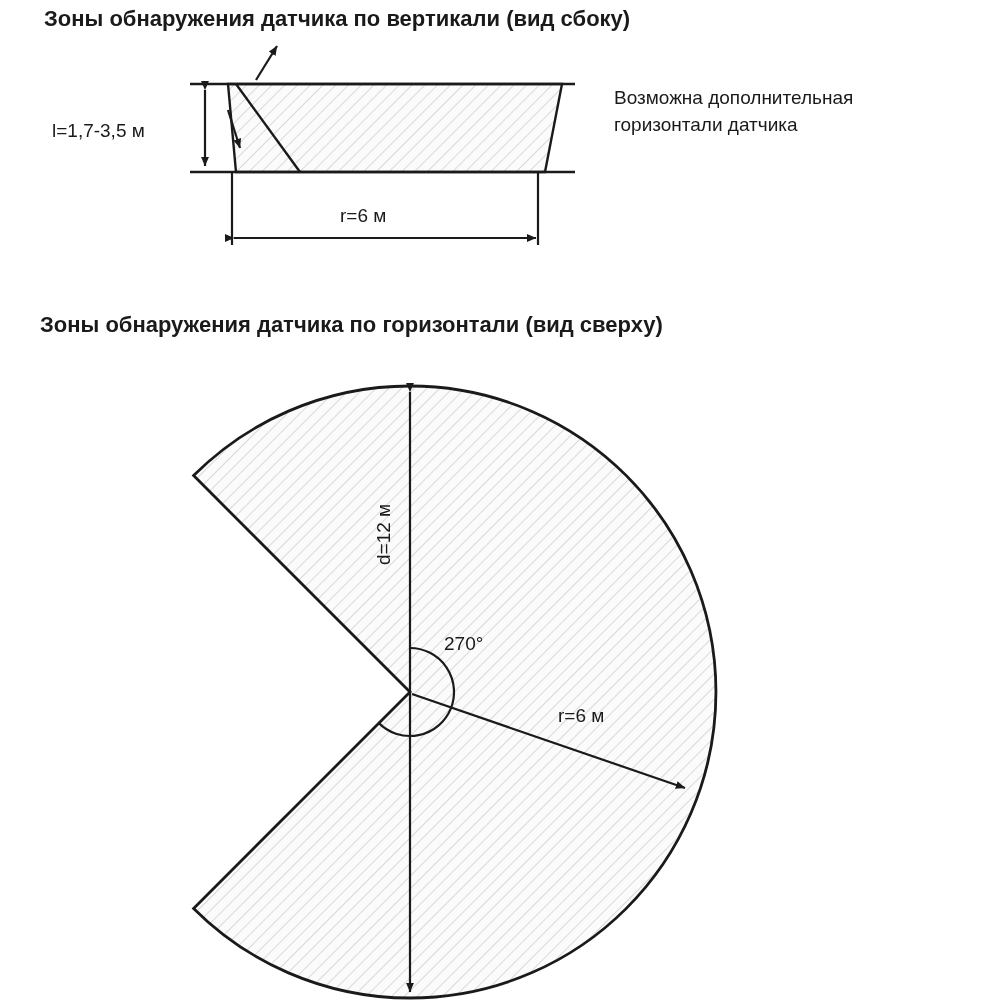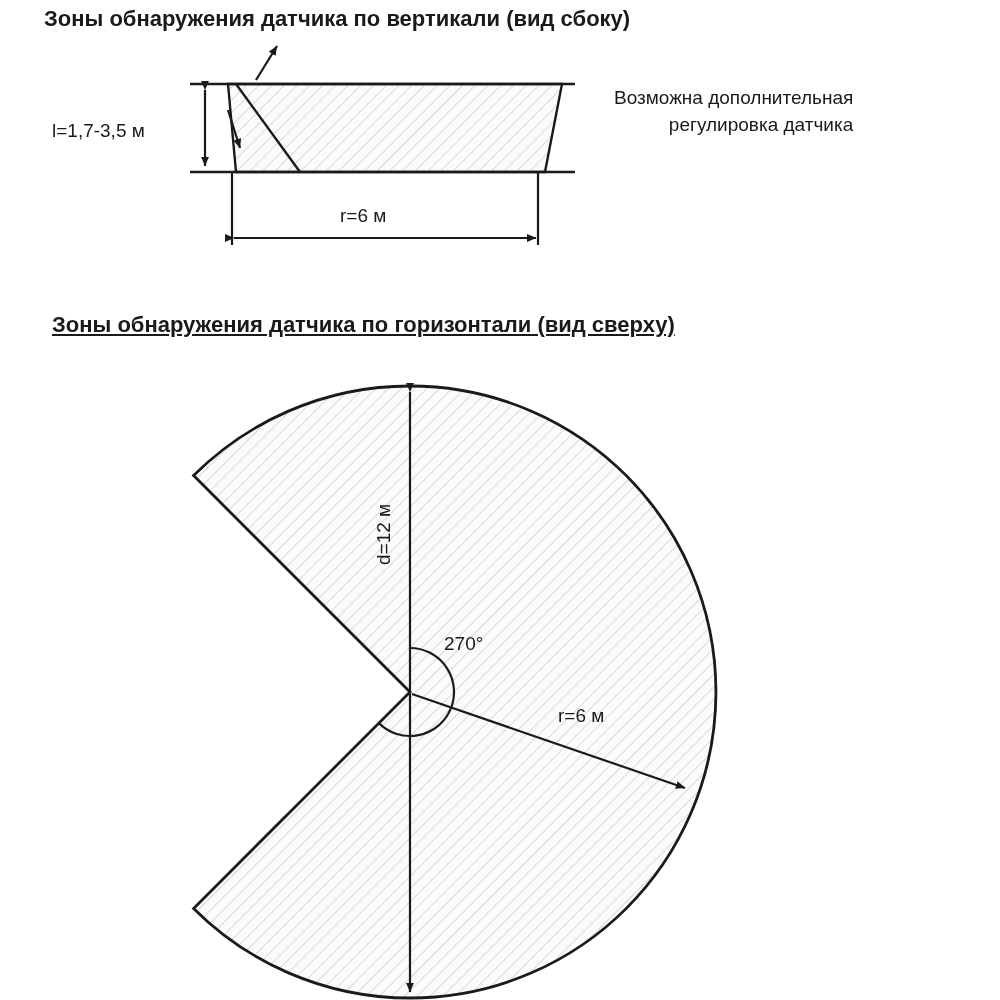--- a/index.html
+++ b/index.html
@@ -22,31 +22,30 @@
     padding-left: 30px;
   }
   .title {
     position: absolute;
     font-weight: bold;
     font-size: 22px;
     color: #1a1a1a;
     white-space: nowrap;
   }
   #title-vertical { left: 44px; top: 6px; }
-  #title-horizontal { left: 52px; top: 312px; text-decoration: underline; }
+  #title-horizontal { left: 40px; top: 312px; }
 
   .note {
     position: absolute;
     left: 614px;
     top: 84px;
     font-size: 19px;
     line-height: 27px;
     color: #1a1a1a;
     white-space: nowrap;
-    text-align: right;
   }
   .svg-layer {
     position: absolute;
     left: 0;
     top: 0;
   }
   .lbl {
     font-family: "Liberation Sans", sans-serif;
     font-size: 19px;
     fill: #1a1a1a;
@@ -56,21 +55,21 @@
 <body>
 
 <div class="page">
 
   <div class="title" id="title-vertical">Зоны обнаружения датчика по вертикали (вид сбоку)</div>
 
   <div class="title" id="title-horizontal">Зоны обнаружения датчика по горизонтали (вид сверху)</div>
 
   <div class="note">
     <div>Возможна дополнительная</div>
-    <div>регулировка датчика</div>
+    <div>горизонтали датчика</div>
   </div>
 
   <svg class="svg-layer" width="1000" height="1000" viewBox="0 0 1000 1000">
     <defs>
       <pattern id="hatch" width="9" height="9" patternUnits="userSpaceOnUse" patternTransform="rotate(45)">
         <rect width="9" height="9" fill="#fbfbfb"></rect>
         <line x1="0" y1="0" x2="0" y2="9" stroke="#bdbdbd" stroke-width="1.1"></line>
       </pattern>
       <marker id="arrHead" markerWidth="11" markerHeight="11" refX="9.2" refY="4" orient="auto" markerUnits="userSpaceOnUse">
         <path d="M0,0 L9.5,4 L0,8 z" fill="#1a1a1a"></path>

